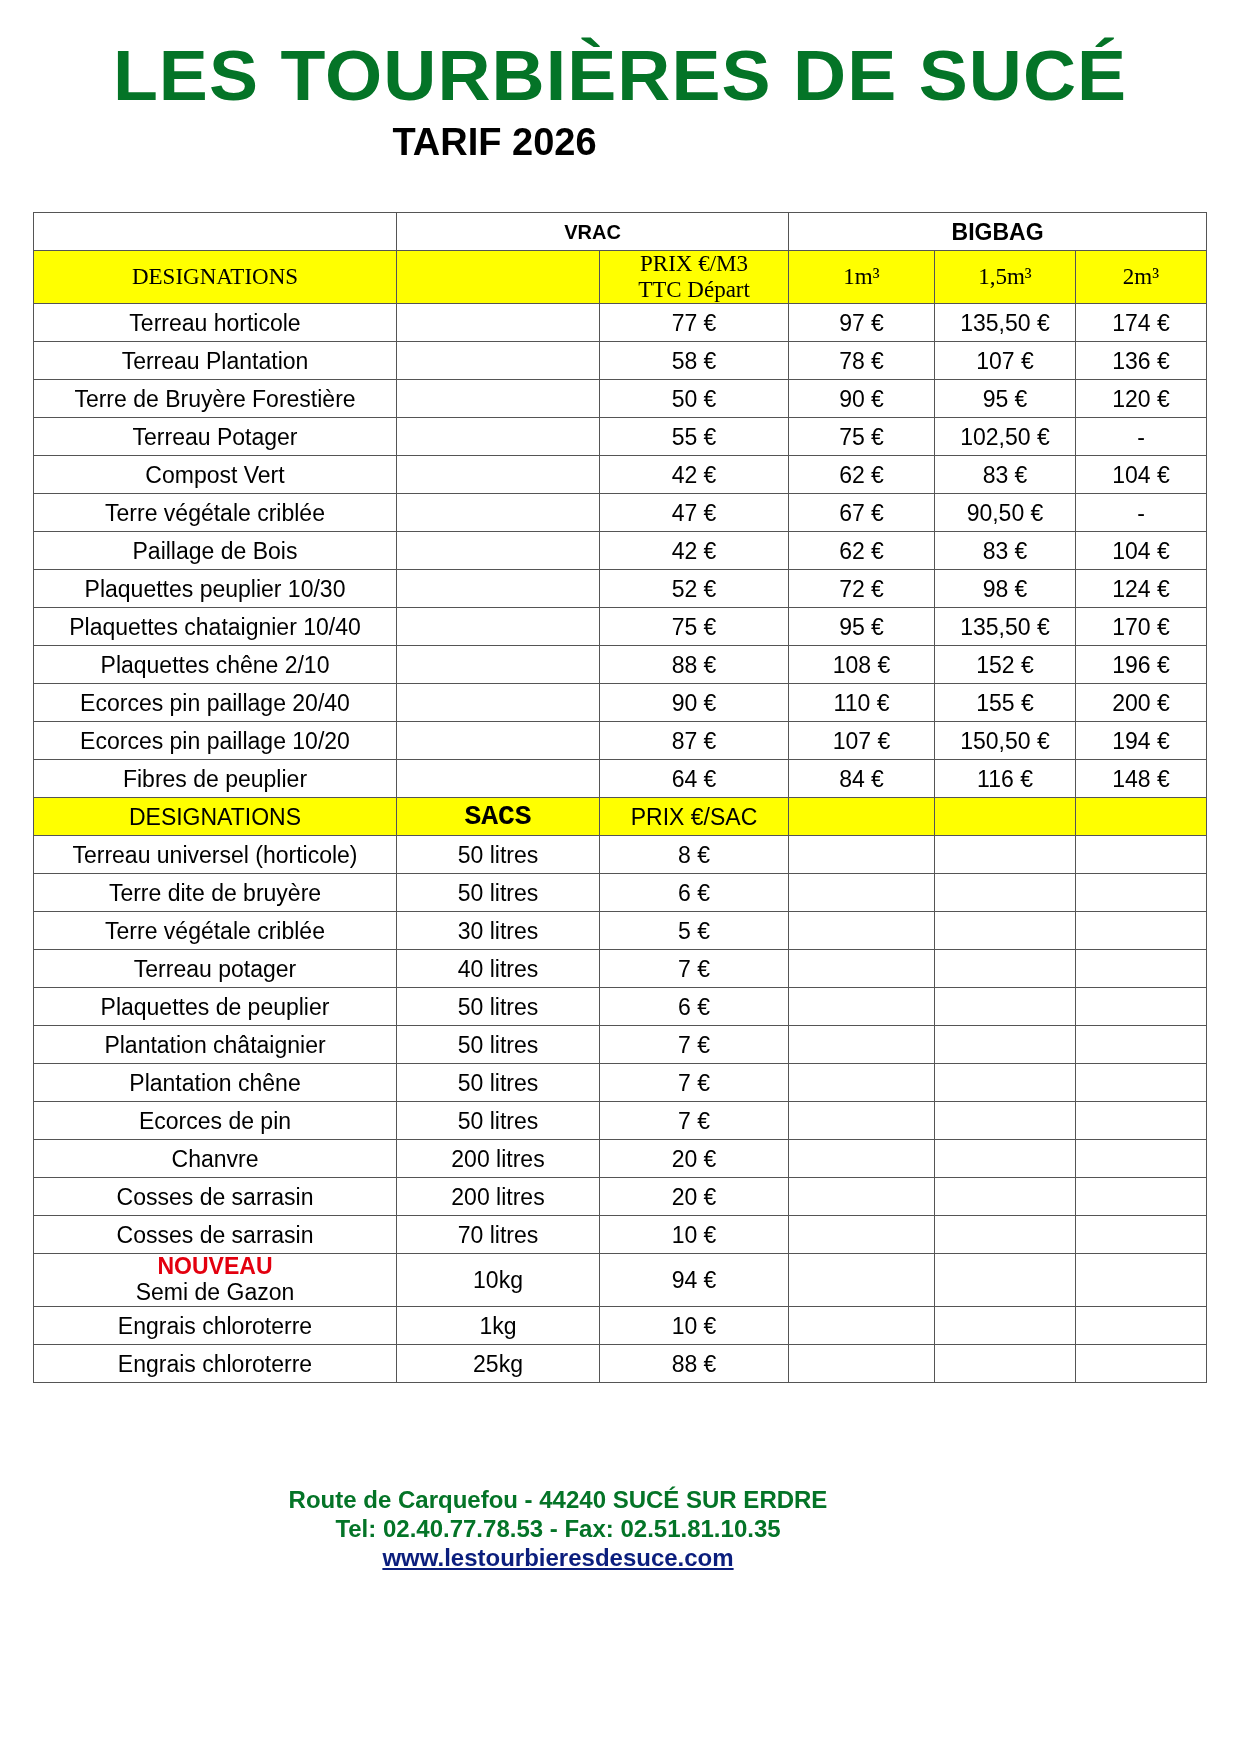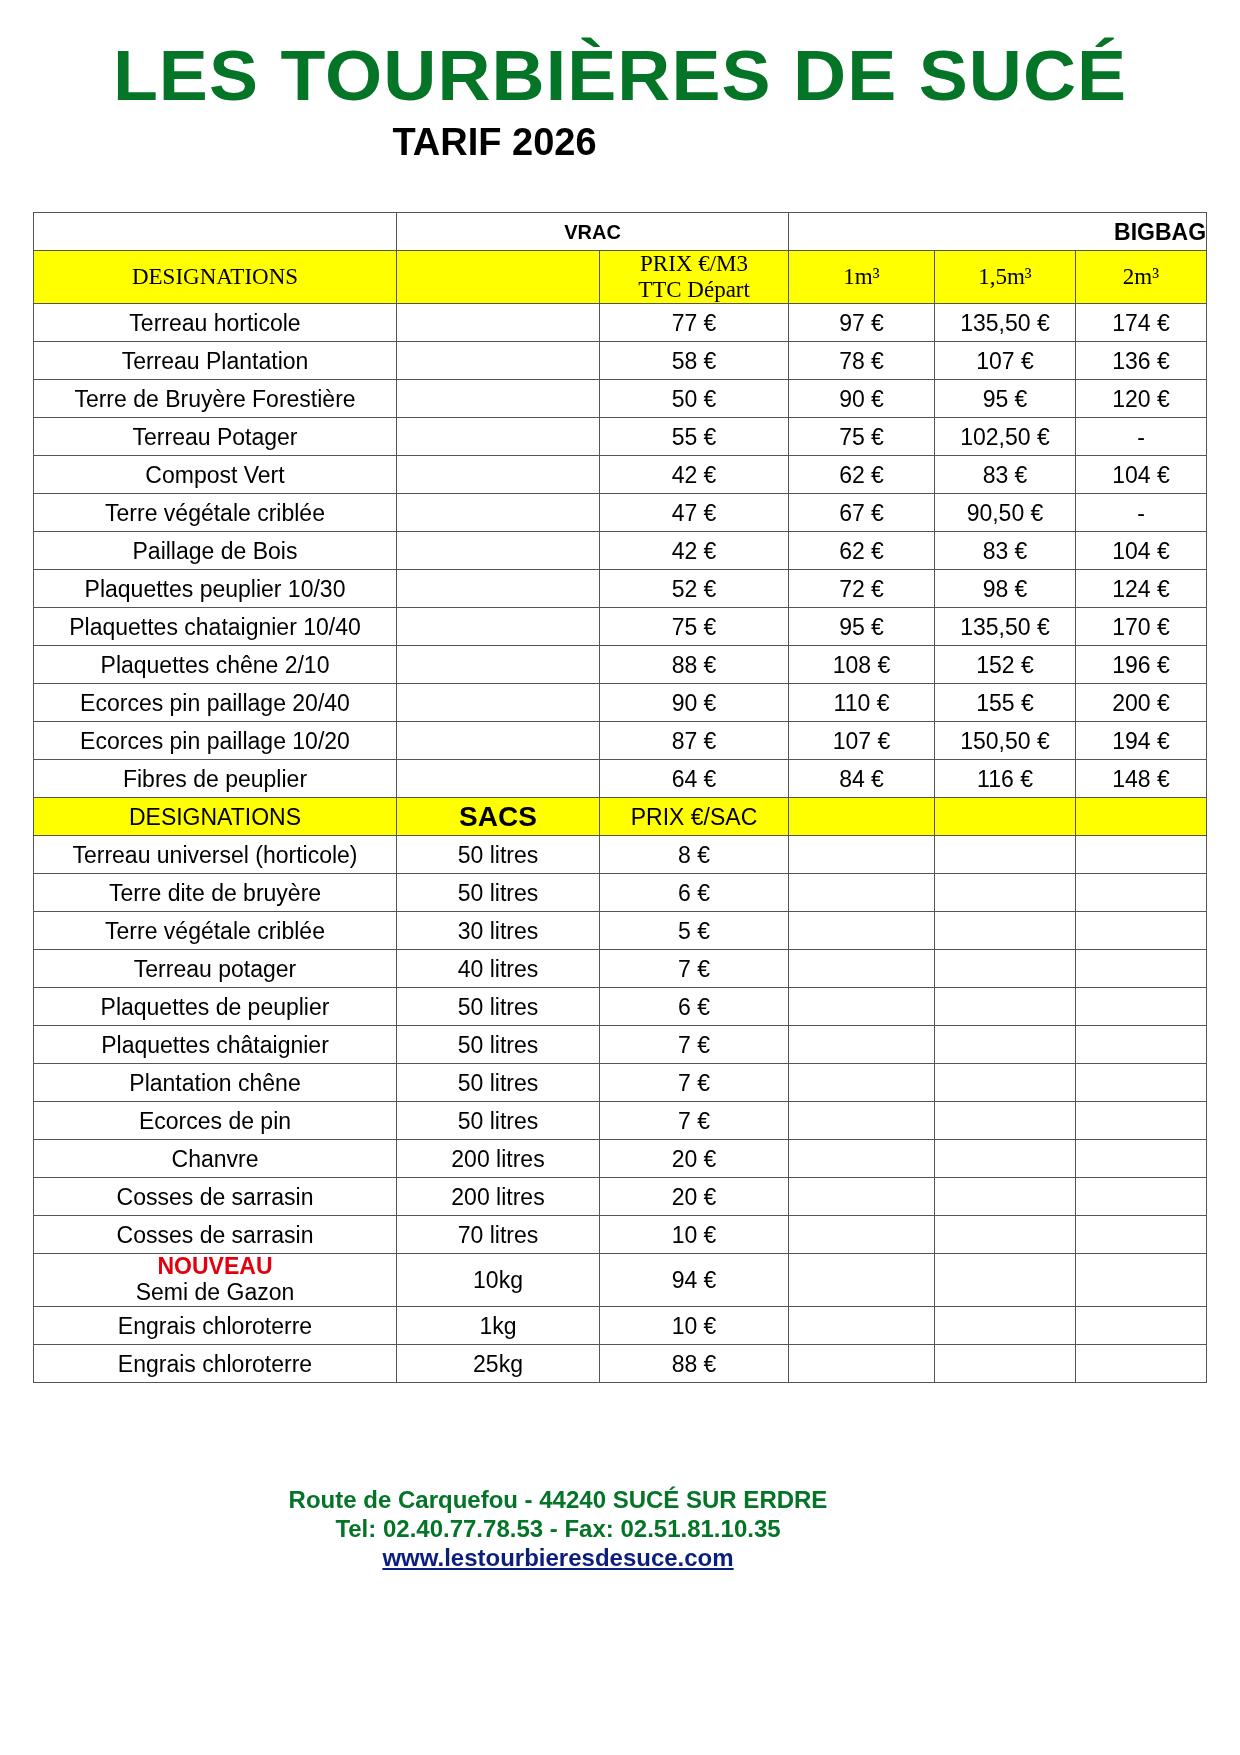--- a/index.html
+++ b/index.html
@@ -3,26 +3,26 @@
 <meta charset="utf-8">
 <style>
   html, body { margin: 0; padding: 0; background: #ffffff; }
   body { width: 1240px; height: 1755px; position: relative; overflow: hidden; font-family: "Liberation Sans", sans-serif; color: #000; }
   .title { position: absolute; top: 36px; left: 0; width: 1240px; text-align: center; font-family: "Liberation Sans", sans-serif; font-weight: bold; font-size: 70px; color: #047427; letter-spacing: 1px; line-height: 80px; transform: scaleX(1.05); }
   .subtitle { position: absolute; top: 118px; left: 0; width: 989px; text-align: center; font-weight: bold; font-size: 38px; line-height: 48px; color: #000; }
   table.tarif { position: absolute; top: 212px; left: 33px; width: 1173px; border-collapse: collapse; table-layout: fixed; }
   table.tarif td { border: 1.5px solid #555; text-align: center; vertical-align: middle; padding: 0; font-size: 23px; height: 37px; line-height: 26px; }
   .hdr-top td { height: 36px; }
   .hdr-top .big { font-weight: bold; font-size: 20px; }
-  .hdr-top .bb { font-weight: bold; font-size: 23px; text-align: right; }
+  .hdr-top .bb { font-weight: bold; font-size: 23px; }
   .yellow td, td.yellow { background: #ffff00; }
   .serif { font-family: "Liberation Serif", serif; font-size: 23px; }
   .hdr2 td { height: 70px; }
   .hdr-sacs td { height: 54px; }
-  .hdr-sacs .sacs { font-weight: bold; font-size: 28px; }
+  .hdr-sacs .sacs { font-weight: bold; font-size: 28px; font-family: Liberation Mono, monospace; }
   .nouveau-row td { height: 54px; }
   .nouveau { color: #e3000f; font-weight: bold; display: block; line-height: 25px; }
   .gazon { display: block; line-height: 27px; }
   .footer { position: absolute; top: 1485px; left: 0; width: 1116px; text-align: center; font-weight: bold; font-size: 24px; line-height: 29px; }
   .footer .green { color: #047427; }
   .footer a { color: #0b1e7d; text-decoration: underline; }
 </style>
 </head>
 <body>
 
@@ -201,21 +201,21 @@
       </tr>
       <tr>
         <td>Plaquettes de peuplier</td>
         <td>50 litres</td>
         <td>6 €</td>
         <td></td>
         <td></td>
         <td></td>
       </tr>
       <tr>
-        <td>Plaquettes châtaignier</td>
+        <td>Plantation châtaignier</td>
         <td>50 litres</td>
         <td>7 €</td>
         <td></td>
         <td></td>
         <td></td>
       </tr>
       <tr>
         <td>Plantation chêne</td>
         <td>50 litres</td>
         <td>7 €</td>

